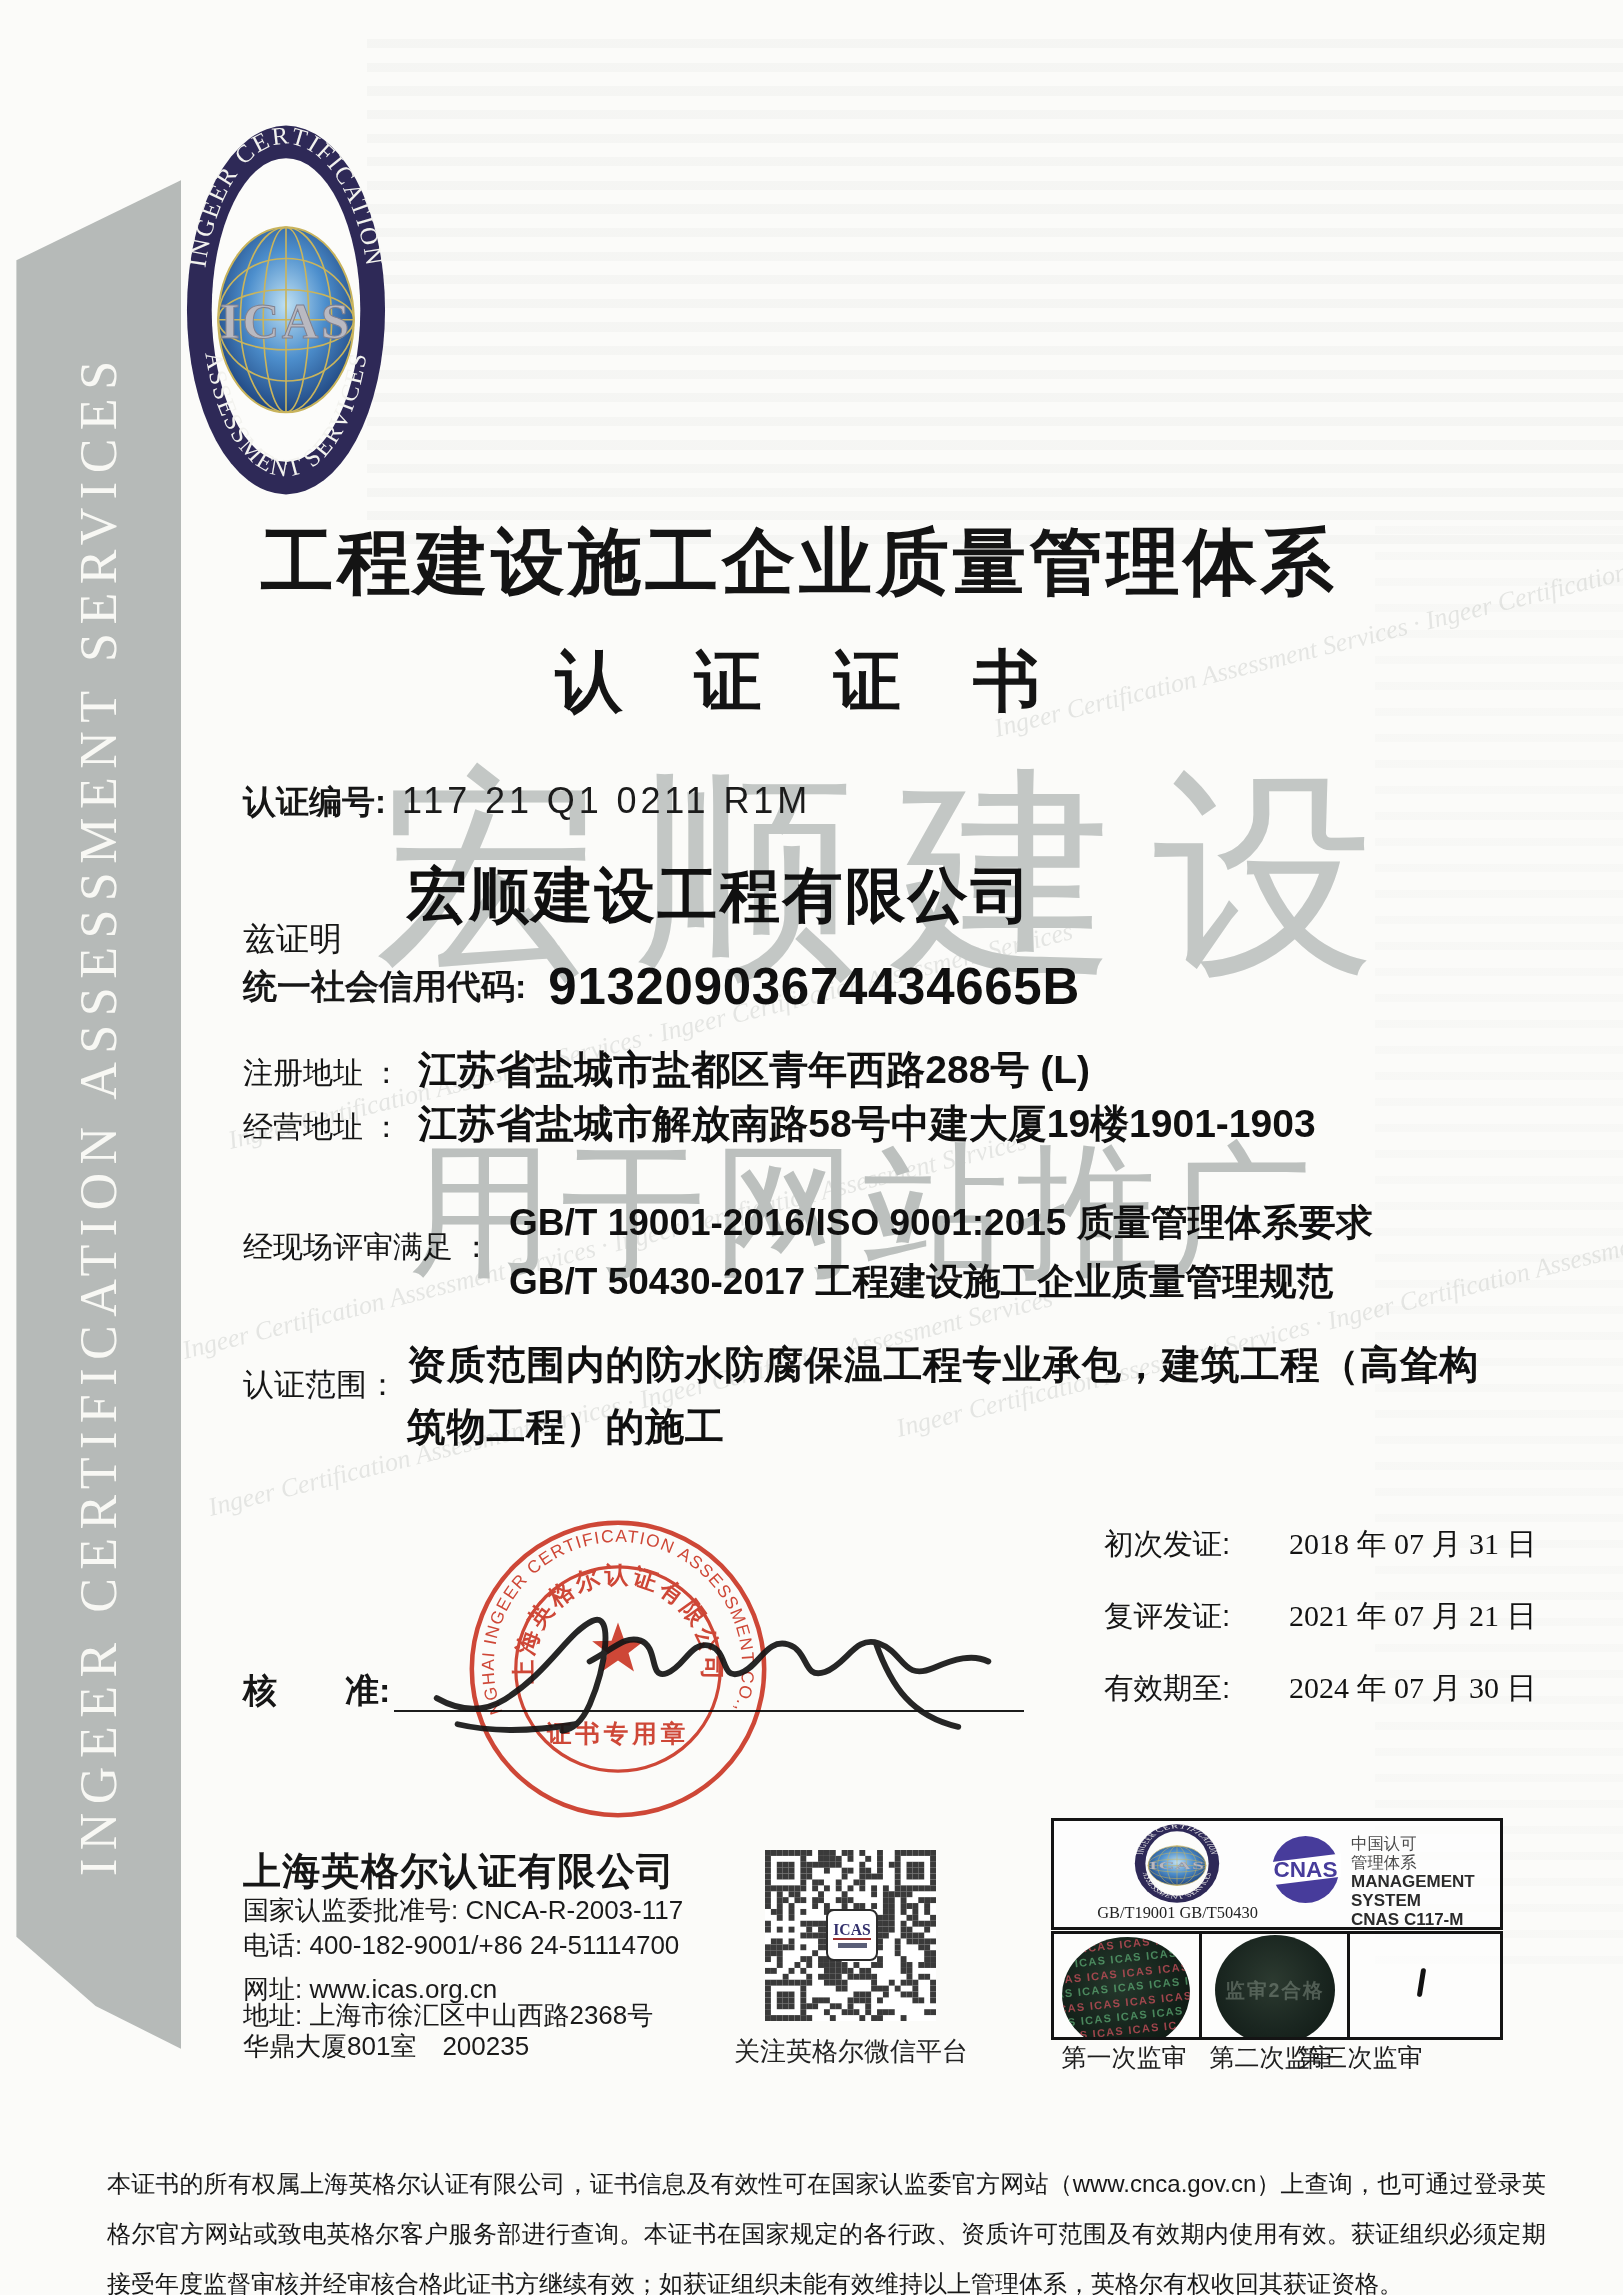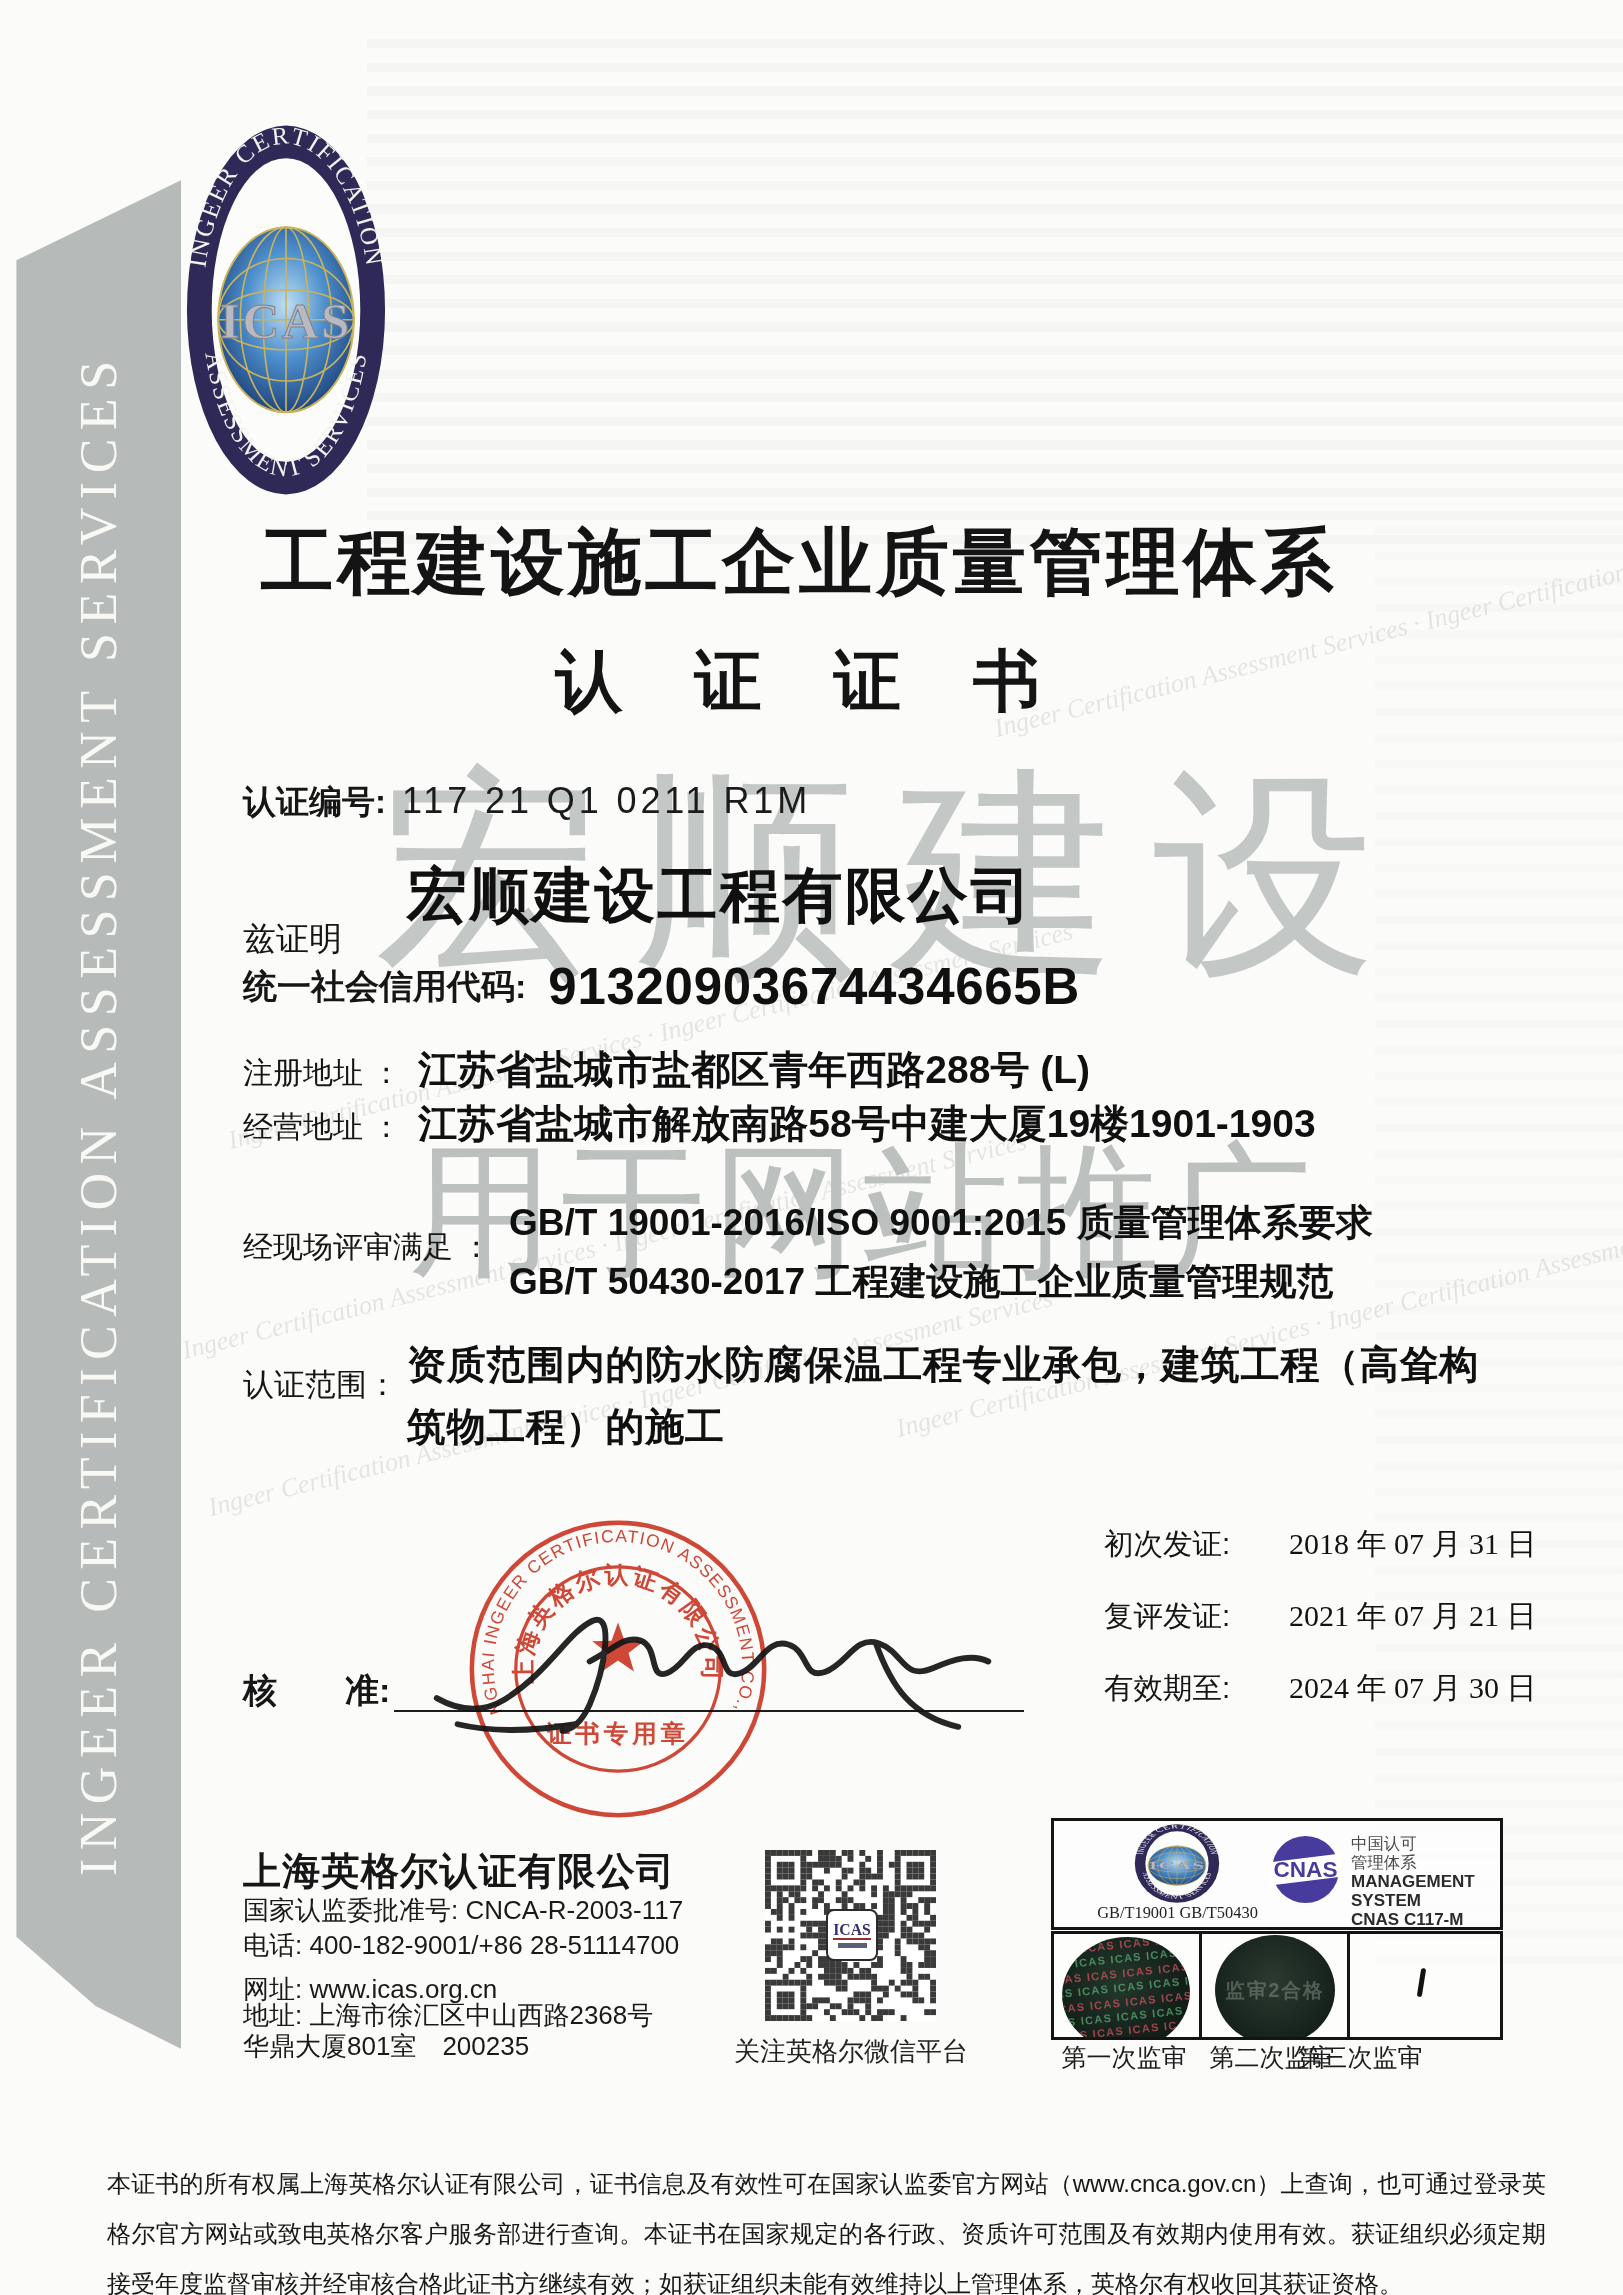--- a/index.html
+++ b/index.html
@@ -218,21 +218,21 @@
     <g fill="none" stroke="#151515" stroke-width="9" stroke-linecap="round" opacity="0.92">
       <path d="M28 196 C 60 214 96 220 132 198 C 200 156 228 96 266 78 C 300 62 286 150 262 206 C 252 228 238 244 220 246"></path>
       <path d="M262 140 C 300 120 316 100 340 108 C 368 118 352 168 380 158 C 408 148 416 108 446 116 C 474 124 462 168 492 158 C 522 148 532 104 566 114 C 598 124 588 168 622 156 C 656 144 668 100 704 112 C 744 126 740 170 788 150 C 820 136 848 128 872 140"></path>
       <path d="M700 112 C 724 180 756 224 826 240"></path>
       <path d="M60 236 C 120 250 180 246 240 236"></path>
     </g>
   </svg>
 
   <div class="abs z" id="issuer-name">上海英格尔认证有限公司</div>
   <div class="abs issuer-line" id="il0">国家认监委批准号: CNCA-R-2003-117</div>
-  <div class="abs issuer-line" id="il1">电话: 400-182-9001/+86 28-51114700</div>
+  <div class="abs issuer-line" id="il1">电话: 400-182-9001/+86 24-51114700</div>
   <div class="abs issuer-line" id="il2">网址: www.icas.org.cn</div>
   <div class="abs issuer-line" id="il3">地址: 上海市徐汇区中山西路2368号</div>
   <div class="abs issuer-line" id="il4">华鼎大厦801室　200235</div>
 
   <svg class="abs" id="qr" viewBox="0 0 261 261">
       <g id="qr-cells" fill="#3a3a3a">
         <rect x="0" y="0" width="9" height="9"></rect>
         <rect x="9" y="0" width="9" height="9"></rect>
         <rect x="18" y="0" width="9" height="9"></rect>
         <rect x="27" y="0" width="9" height="9"></rect>

